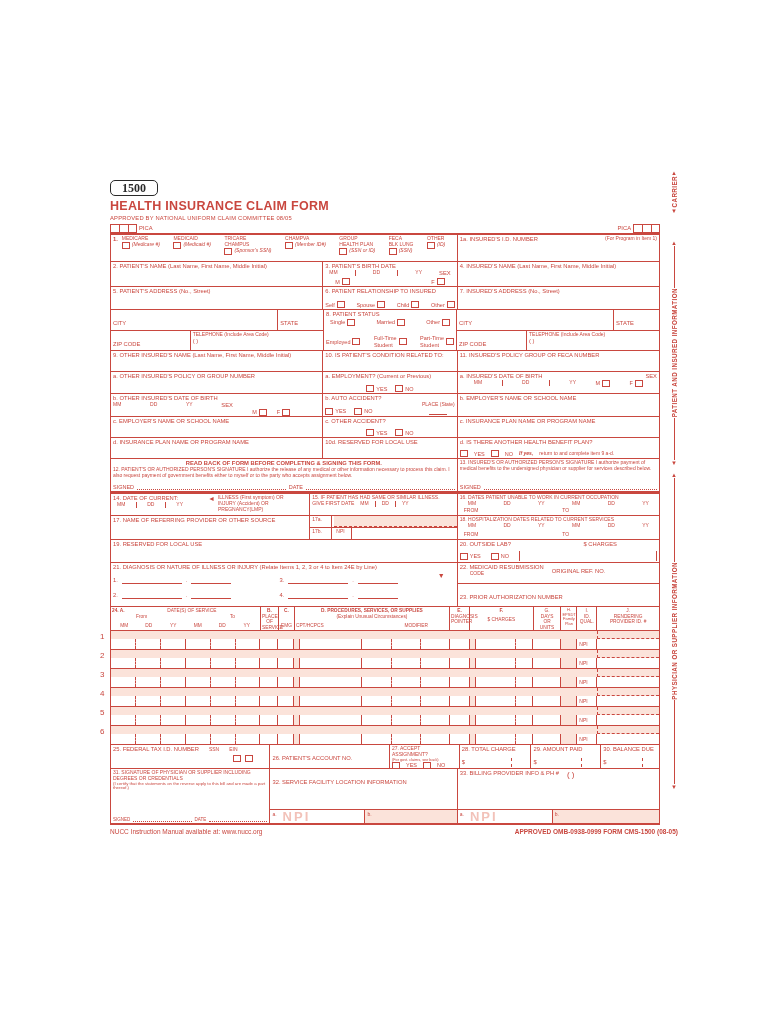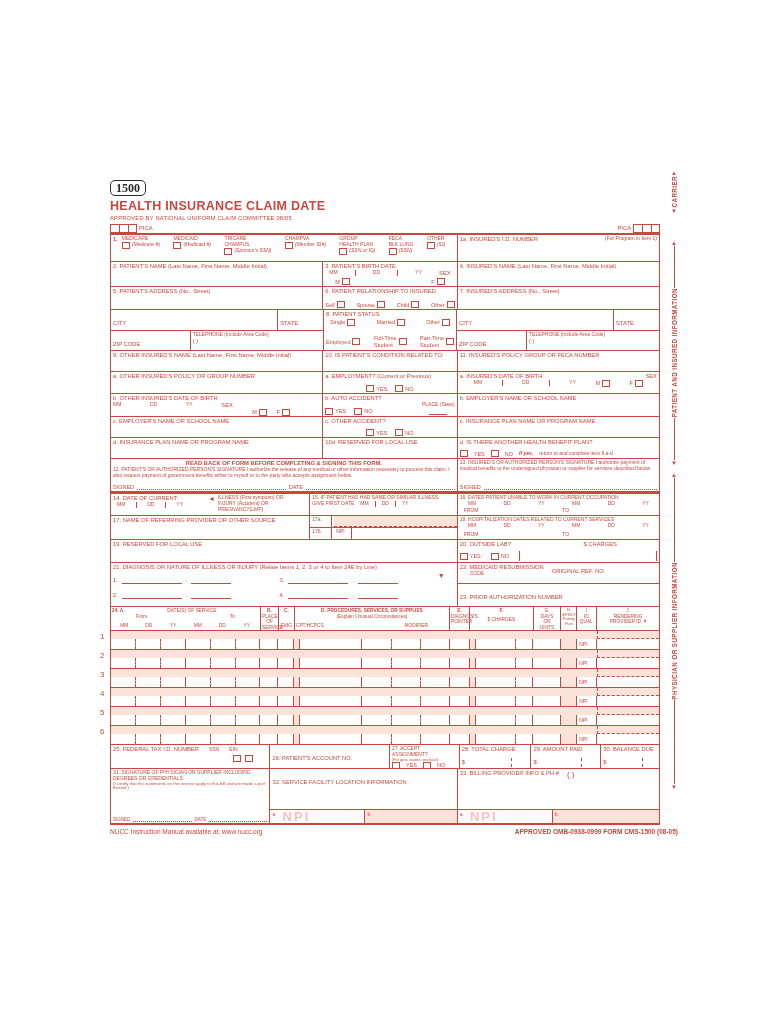--- a/index.html
+++ b/index.html
@@ -1,20 +1,20 @@
 <!DOCTYPE html>
 <html><head>
 <meta charset="utf-8">
 <style>
   :root{ --red:#c9473f; --red2:#d25a50; --shade:#fbe3da; --wm:#f2c2b9; --blk:#2a2a2a; }
   *{box-sizing:border-box;margin:0;padding:0;}
   body{background:#fff;font-family:"Liberation Sans",sans-serif;}
   #page{position:relative;width:770px;height:1024px;background:#fff;color:var(--red);overflow:hidden;}
   #form{position:absolute;left:110px;top:178px;width:550px;}
-  .logo{display:inline-block;border:1.5px solid var(--blk);border-radius:5px;padding:0 5px;color:var(--blk);
+  .logo{display:inline-block;border:1.5px solid var(--blk);border-radius:5px;padding:0 11px;color:var(--blk);
         font-family:"Liberation Serif",serif;font-size:12px;font-weight:bold;line-height:14px;}
   .title{font-size:12.5px;font-weight:bold;letter-spacing:.3px;margin-top:3px;}
   .approved{font-size:5.8px;margin-top:2px;letter-spacing:.2px;}
   .picarow{display:flex;justify-content:space-between;align-items:flex-end;margin-top:3px;font-size:6px;}
   .picaboxes{display:flex;}
   .pbox{width:9px;height:9px;border:1px solid var(--red);border-right:none;}
   .pbox:last-child{border-right:1px solid var(--red);}
   .grid{border:1px solid var(--red);border-top:2.5px solid var(--red);border-bottom:none;}
   .row{display:flex;border-bottom:1px solid var(--red);align-items:stretch;}
   .cell{border-right:1px solid var(--red);padding:1px 2px;position:relative;overflow:hidden;}
@@ -79,21 +79,21 @@
   <span class="arr">▲</span>
   <span class="vline"></span>
   <span class="vtext">PHYSICIAN OR SUPPLIER INFORMATION</span>
   <span class="vline"></span>
   <span class="arr">▼</span>
 </div>
 
 <div id="form">
 
   <div class="logo">1500</div>
-  <div class="title">HEALTH INSURANCE CLAIM DATE</div>
+  <div class="title">HEALTH INSURANCE CLAIM FORM</div>
   <div class="approved">APPROVED BY NATIONAL UNIFORM CLAIM COMMITTEE 08/05</div>
 
   <div class="picarow">
     <div class="frow">
       <span class="picaboxes">
             <span class="pbox"></span>
             <span class="pbox"></span>
             <span class="pbox"></span>
           </span>
       <span class="lab">PICA</span>

